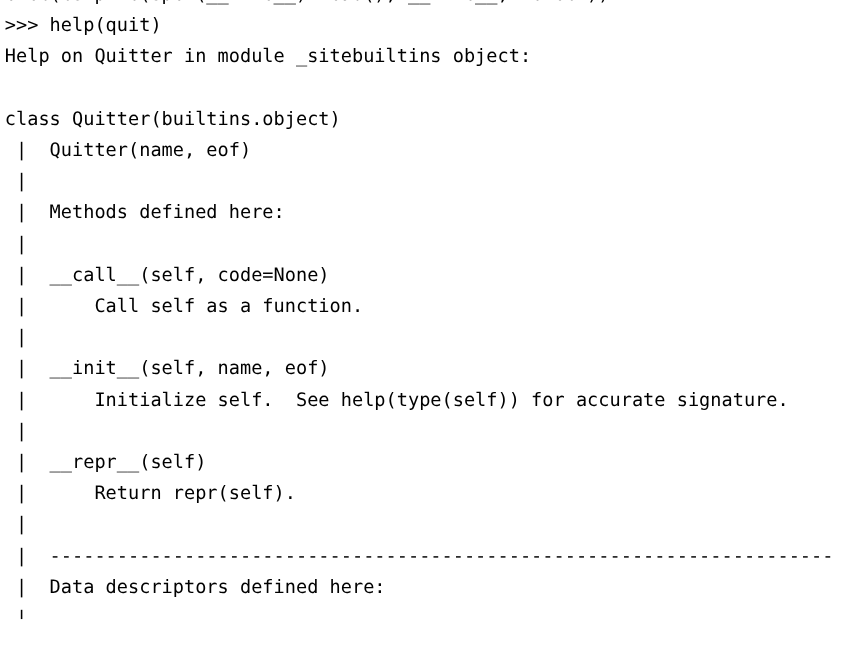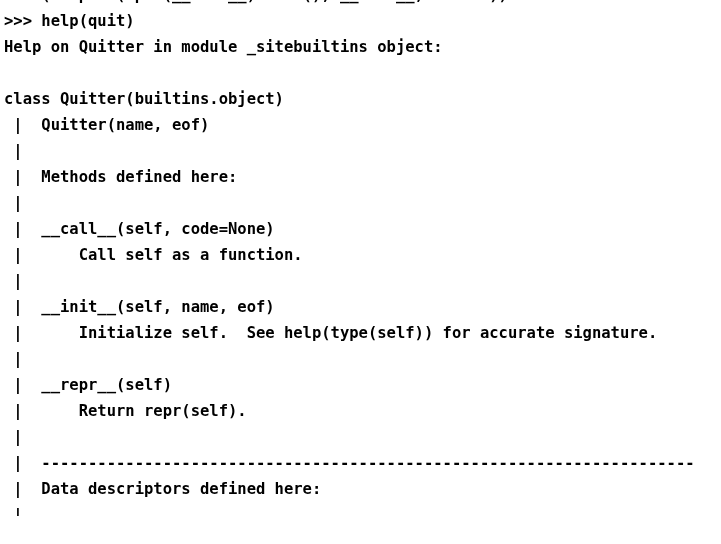--- a/index.html
+++ b/index.html
@@ -11,21 +11,20 @@
     position: relative;
     width: 721px;
     height: 516px;
     background: #ffffff;
     color: #000000;
     overflow: hidden;
     font-family: "DejaVu Sans Mono", "Liberation Mono", monospace;
     font-size: 15.5px;
     line-height: 26px;
     letter-spacing: 0px;
-    font-weight: bold;
   }
   #screen {
     position: absolute;
     left: 4px;
     top: -18px;
     width: 740px;
     white-space: pre;
     font-family: "DejaVu Sans Mono", "Liberation Mono", monospace;
     font-size: 15.5px;
     line-height: 26px;

